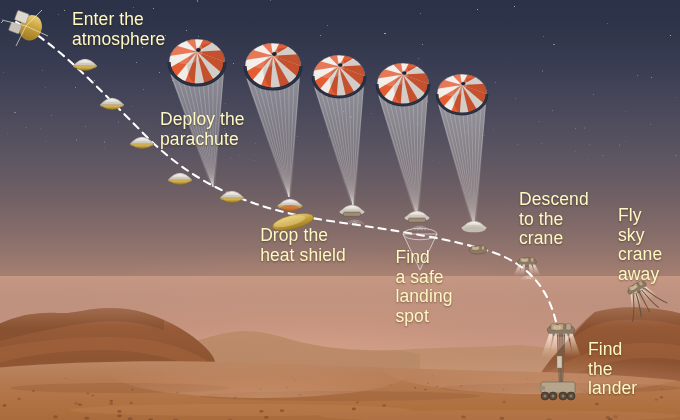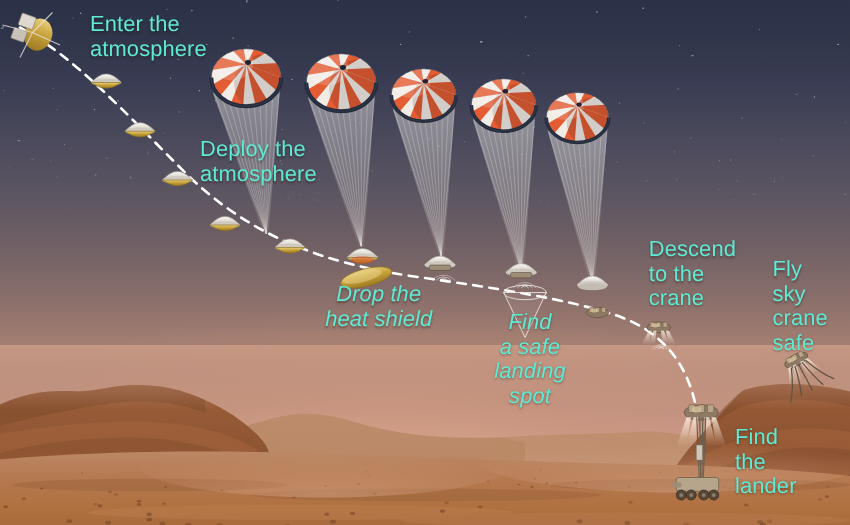--- a/index.html
+++ b/index.html
@@ -42,29 +42,29 @@
   
   .terrain{position:absolute;left:0;bottom:0;width:680px;height:170px;}
   .haze{
     position:absolute;left:0;bottom:92px;width:680px;height:52px;
     background:linear-gradient(to bottom,rgba(203,156,135,.85),rgba(203,156,135,0));
   }
 
   
   .label{
     position:absolute;
-    color:#5eead4;
+    color:#fef9c3;
     font-size:17.5px;
     line-height:19.5px;
     font-weight:400;
     letter-spacing:.1px;
     white-space:pre;
     text-shadow:0 1px 2px rgba(40,20,12,.45);
   }
-  .label.c{text-align:center;font-style:italic;}
+  .label.c{text-align:left;}
 
   
   .path{position:absolute;left:0;top:0;pointer-events:none;}
 </style>
 </head>
 <body>
 
 <div id="scene">
 
   <div class="sky"></div>
@@ -652,32 +652,32 @@
           <path d="M 403 234 L 420 270 L 437 234 Z" fill="rgba(255,255,255,.07)" stroke="#f0e9e2" stroke-width="0.8"></path>
           <ellipse cx="420" cy="234" rx="17" ry="5.78" fill="none" stroke="#f0e9e2" stroke-width="0.8"></ellipse>
         </g>
       </g>
   </svg>
 
   <div id="labels">
       <div class="label" style="left: 72px; top: 10px;">Enter the
 atmosphere</div>
       <div class="label" style="left: 160px; top: 110px;">Deploy the
-atmosphere</div>
+parachute</div>
       <div class="label c" style="left: 303px; top: 226px; transform: translateX(-50%);">Drop the
 heat shield</div>
       <div class="label c" style="left: 424px; top: 248px; transform: translateX(-50%);">Find
 a safe
 landing
 spot</div>
       <div class="label" style="left: 519px; top: 190px;">Descend
 to the
 crane</div>
       <div class="label" style="left: 618px; top: 206px;">Fly
 sky
 crane
-safe</div>
+away</div>
       <div class="label" style="left: 588px; top: 340px;">Find
 the
 lander</div>
     </div>
 
 </div>
 
 </body></html>

